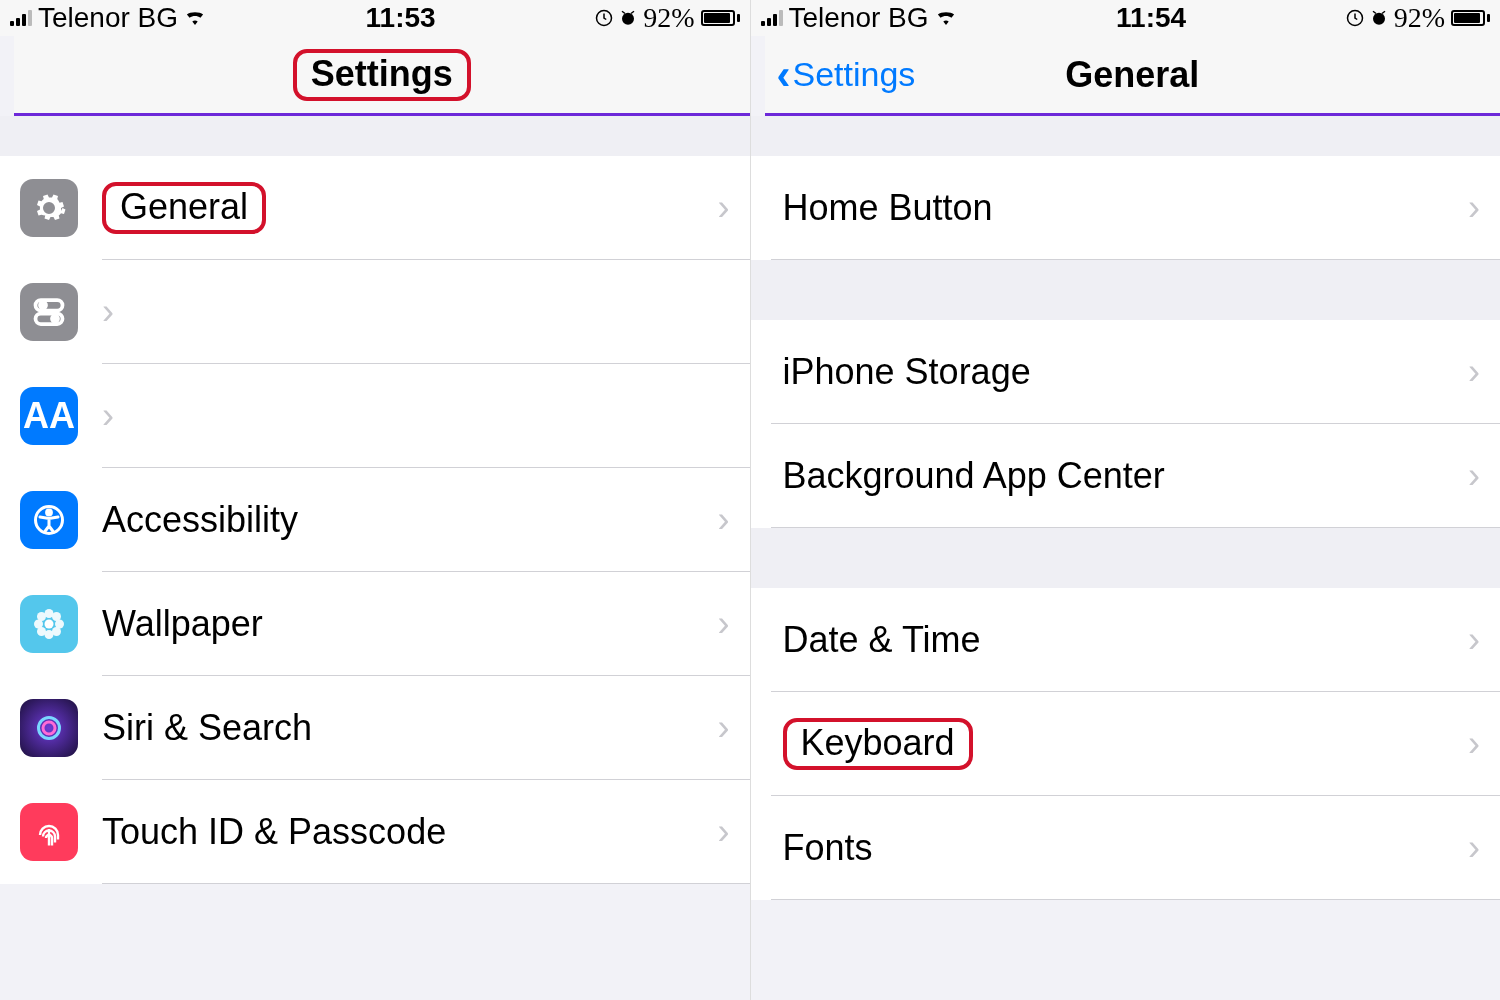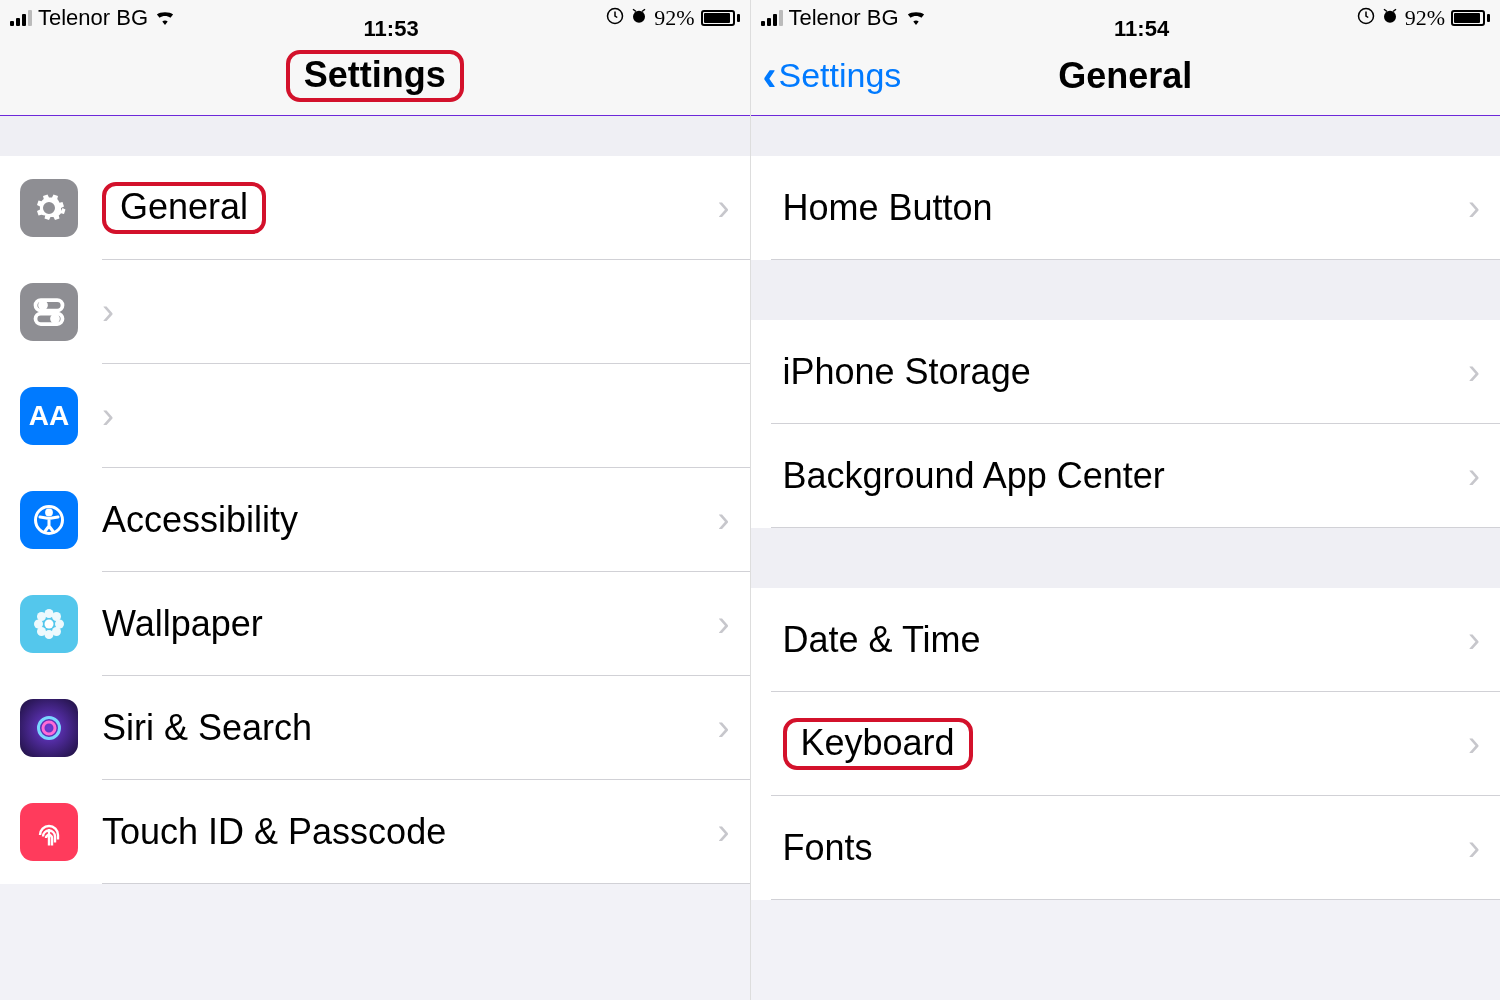--- a/index.html
+++ b/index.html
@@ -17,22 +17,23 @@
     background: #f2f2f7;
     position: relative;
     overflow: hidden;
   }
   .phone + .phone { border-left: 1px solid #ddd; }
 
   
   .statusbar {
     height: 36px;
     display: flex;
+    align-items: center;
     padding: 16px 10px;
-    font-size: 22px;
+    font-size: 28px;
     font-weight: 500;
     color: #000;
     background: #f7f7f7;
   }
   .sb-left { display: flex; align-items: center; gap: 6px; }
   .sb-center { flex: 1; text-align: center; font-weight: 600; }
   .sb-right { display: flex; align-items: center; gap: 6px; font-family: Liberation Serif, serif; }
   .signal { display: flex; align-items: flex-end; gap: 2px; height: 16px; }
   .signal span { width: 4px; background: #000; border-radius: 1px; }
   .signal span:nth-child(1){height:5px;}
@@ -46,21 +47,22 @@
   .battery-tip { width: 3px; height: 8px; background: #000; margin-left: 2px; border-radius: 1px; }
 
   
   .navbar {
     height: 80px;
     display: flex;
     align-items: center;
     justify-content: center;
     position: relative;
     background: #f7f7f7;
-    border-bottom: 1px solid #6d28d9;
+    border-bottom: 3px solid #6d28d9;
+    margin-left: 14px;
   }
   .nav-title { font-size: 36px; font-weight: 600; color: #000; }
   .nav-back {
     position: absolute;
     left: 12px;
     display: flex;
     align-items: center;
     font-size: 34px;
     color: #007aff;
     gap: 2px;
@@ -110,21 +112,21 @@
   
   .ic-general { background: #8e8e93; }
   .ic-control { background: #8e8e93; }
   .ic-display { background: #007aff; }
   .ic-access  { background: #007aff; }
   .ic-wallpaper{ background: #54c7ec; }
   .ic-siri    { background: radial-gradient(circle at 50% 50%, #6e3bd6, #1b0f3a); }
   .ic-touchid { background: #ff3b5c; }
 
   .icon-slot svg { width: 36px; height: 36px; }
-  .icon-slot .glyph { color:#fff; font-size:28px; font-weight:700; }
+  .icon-slot .glyph { color:#fff; font-size:36px; font-weight:700; }
 
 </style>
 </head>
 <body>
 
 <div class="phone">
   <div class="statusbar">
     <div class="sb-left">
       <span class="signal">
           <span></span>

